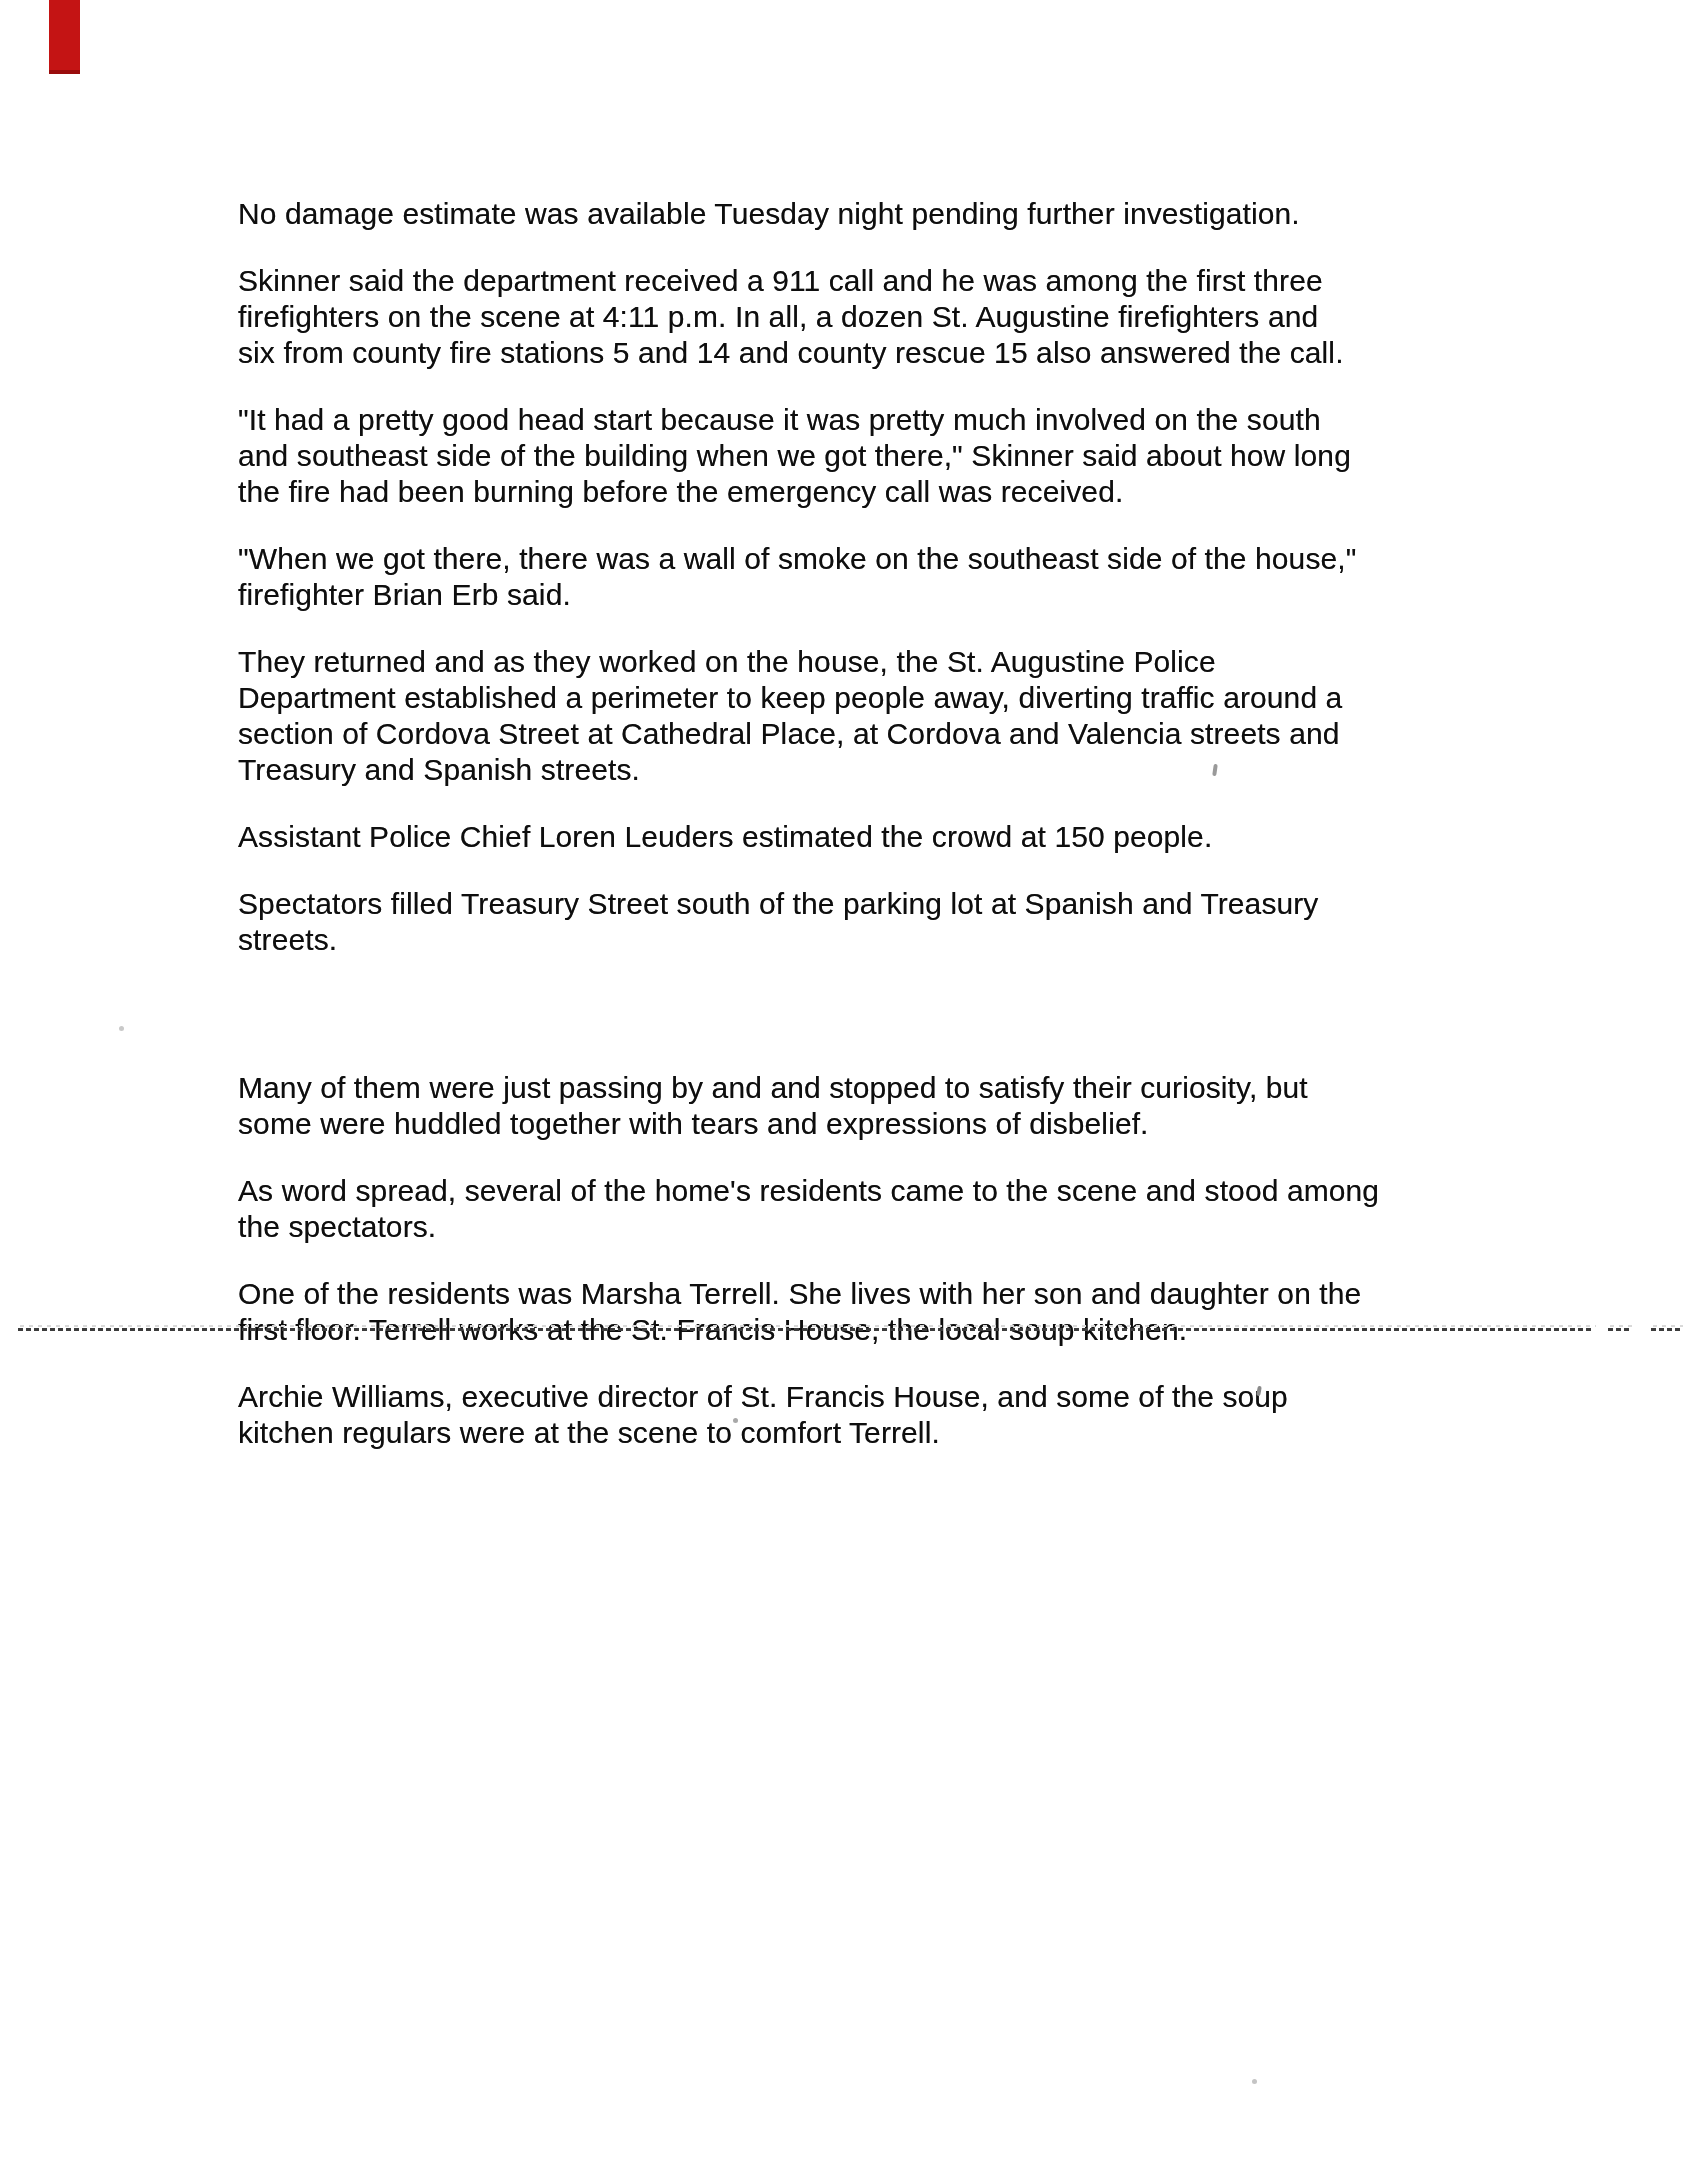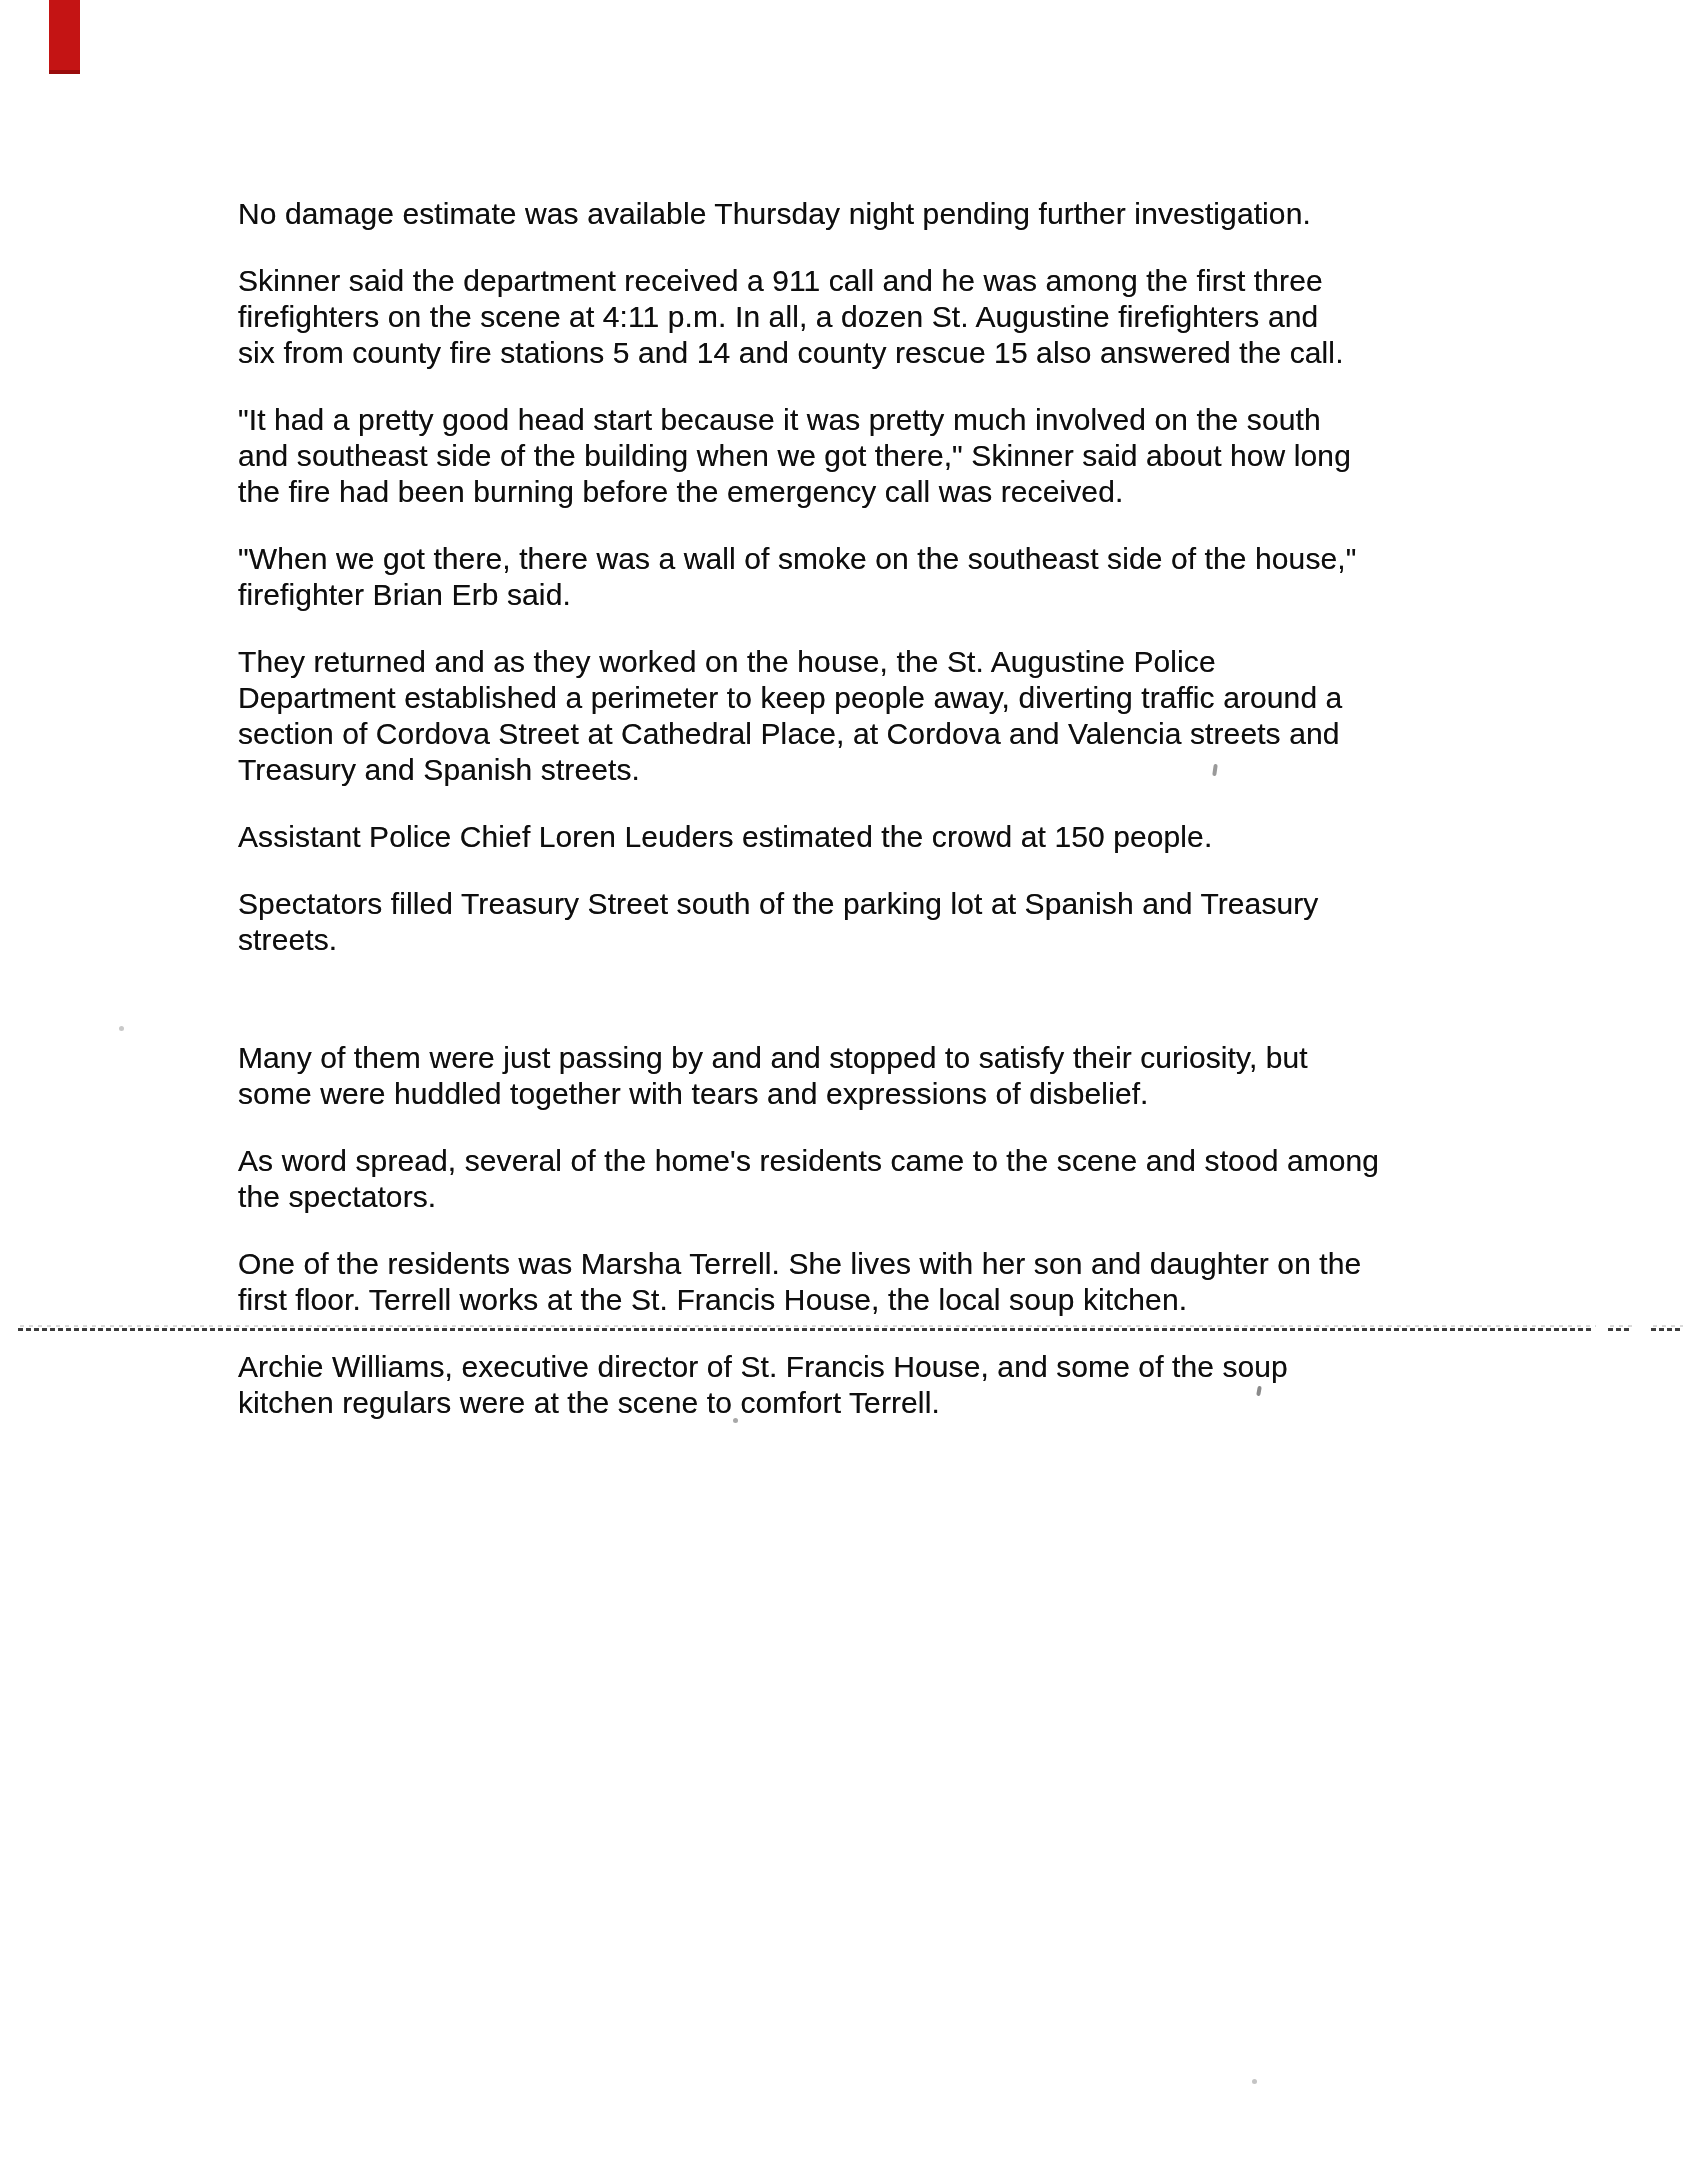--- a/index.html
+++ b/index.html
@@ -34,21 +34,21 @@
     color: #0e0e0e;
   }
   .para {
     font-size: 30px;
     line-height: 36px;
     white-space: pre-line;
     letter-spacing: 0.1px;
     margin-bottom: 31px;
     text-shadow: 0 0 0.6px rgba(0,0,0,0.55);
   }
-  .after-sep { margin-top: 82px; }
+  .after-sep { margin-top: 112px; }
   .dashed-sep {
     position: absolute;
     top: 1328px;
     height: 3px;
     background: repeating-linear-gradient(90deg, #3c3c3c 0 5px, rgba(0,0,0,0) 5px 8px);
   }
   .dashed-sep::before {
     content: "";
     position: absolute;
     left: 2px;
@@ -72,21 +72,21 @@
   .speck-dot3  { left: 1252px; top: 2079px; width: 5px; height: 5px;  background:#c4c4c4; border-radius:50%; }
 </style>
 </head>
 <body>
 
 <div class="page">
 
   <div class="red-flag"></div>
 
   <main class="article">
-    <p class="para">No damage estimate was available Thursday night pending further investigation.</p>
+    <p class="para">No damage estimate was available Tuesday night pending further investigation.</p>
     <p class="para">Skinner said the department received a 911 call and he was among the first three
 firefighters on the scene at 4:11 p.m. In all, a dozen St. Augustine firefighters and
 six from county fire stations 5 and 14 and county rescue 15 also answered the call.</p>
     <p class="para">"It had a pretty good head start because it was pretty much involved on the south
 and southeast side of the building when we got there," Skinner said about how long
 the fire had been burning before the emergency call was received.</p>
     <p class="para">"When we got there, there was a wall of smoke on the southeast side of the house,"
 firefighter Brian Erb said.</p>
     <p class="para">They returned and as they worked on the house, the St. Augustine Police
 Department established a perimeter to keep people away, diverting traffic around a

